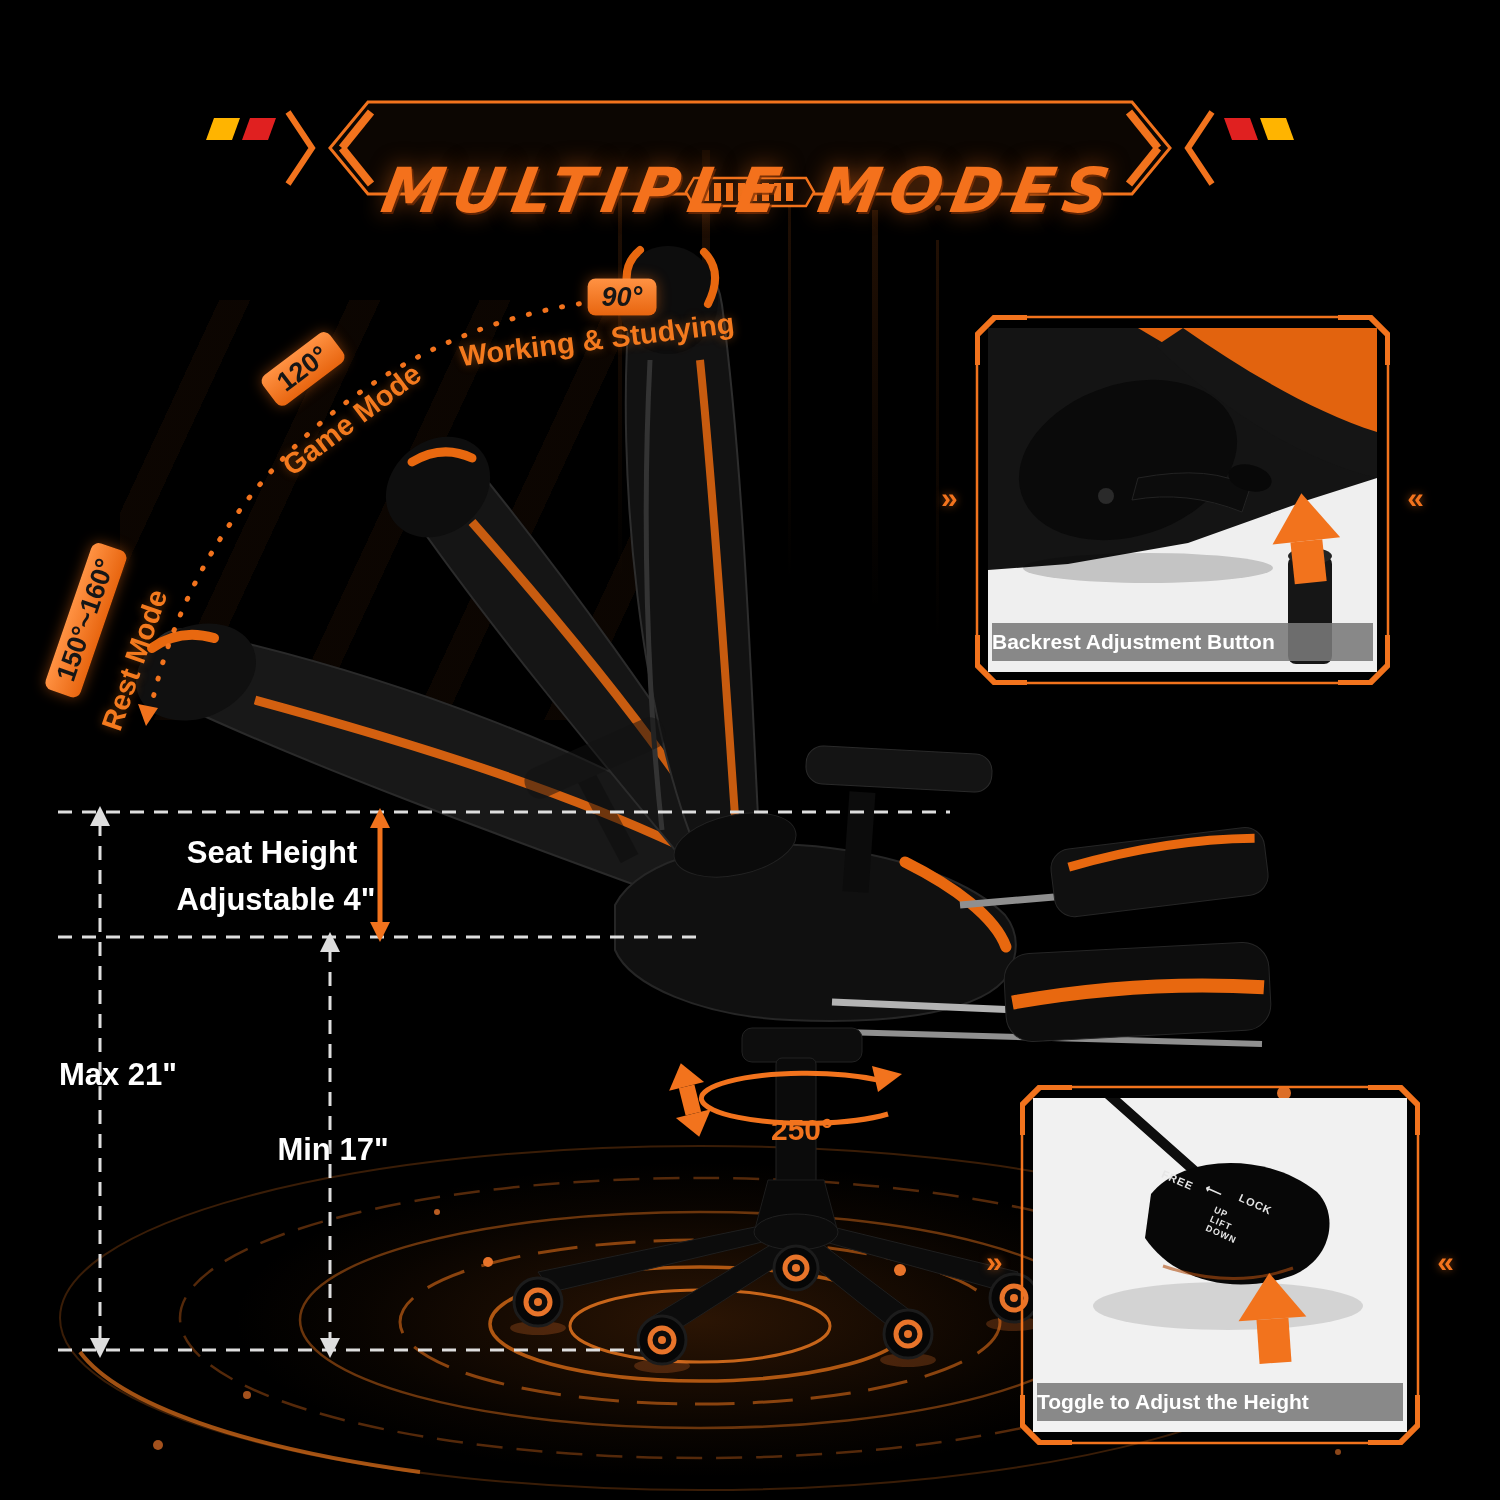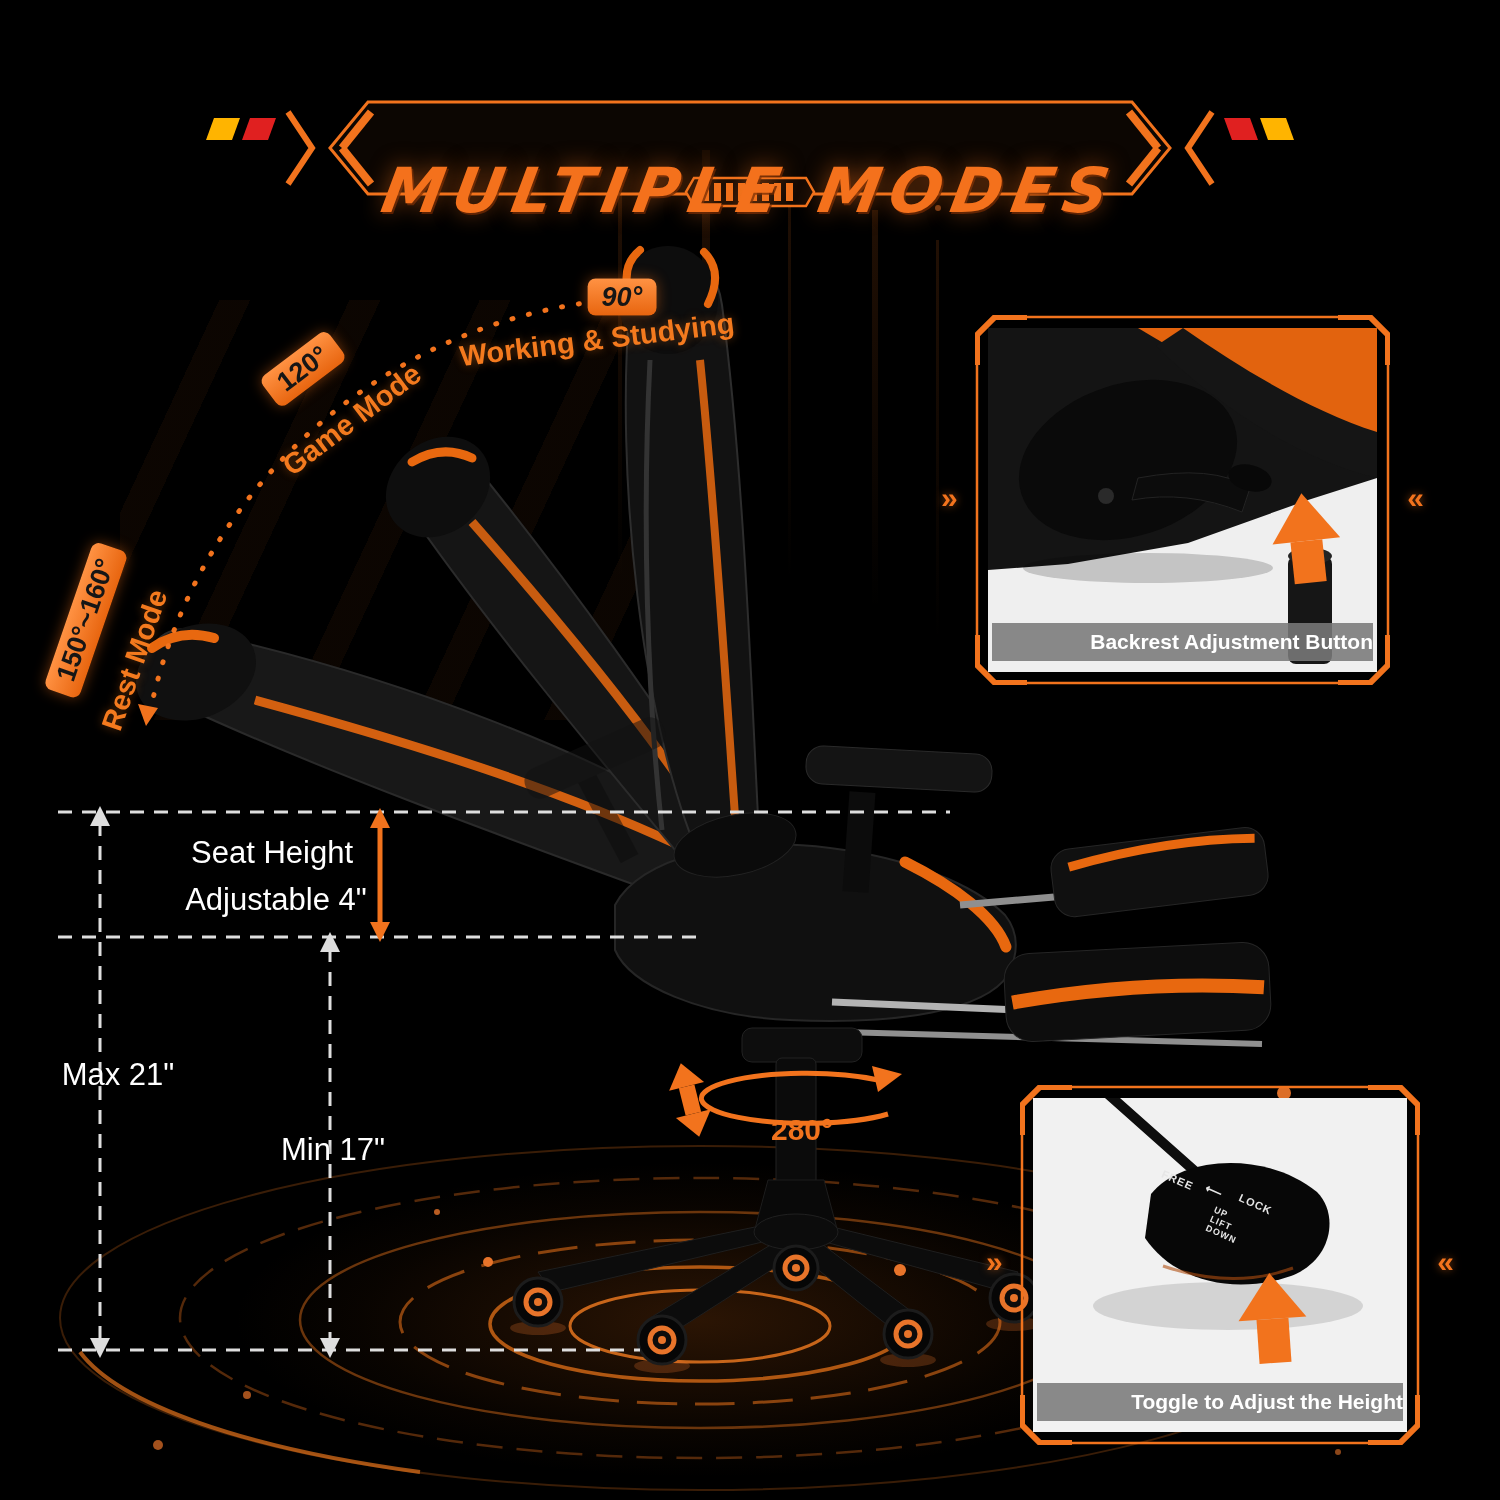--- a/index.html
+++ b/index.html
@@ -25,29 +25,29 @@
     text-shadow:0 0 22px rgba(244,113,28,.5), 2px 2px 0 rgba(90,30,0,.8);}
 
   
   .mode-angle{background:linear-gradient(#ff9243,#e8650f);color:#161616;font-weight:bold;
     font-size:27px;padding:3px 14px;border-radius:8px;white-space:nowrap;
     box-shadow:0 0 14px rgba(240,110,25,.45);}
   .mode-label{color:#f47a1e;font-weight:bold;font-size:29px;white-space:nowrap;
     text-shadow:0 0 10px rgba(244,122,30,.4);}
 
   
-  .measure{color:#fff;font-weight:normal;font-size:31px;white-space:nowrap;
+  .measure{color:#fff;font-weight:bold;font-size:31px;white-space:nowrap;
     text-shadow:0 1px 3px rgba(0,0,0,.8);}
   .swivel-txt{color:#f2731d;font-weight:bold;font-size:30px;white-space:nowrap;}
 
   
   .inset{position:absolute;}
   .inset .photo{position:absolute;left:13px;top:13px;right:13px;bottom:13px;overflow:hidden;}
   .caption-bar{position:absolute;left:4px;right:4px;bottom:11px;height:38px;
-    background:rgba(122,122,122,.88);display:flex;align-items:center;justify-content:flex-end;}
+    background:rgba(122,122,122,.88);display:flex;align-items:center;justify-content:flex-start;}
   .caption-txt{color:#fff;font-weight:bold;font-size:21px;white-space:nowrap;}
   .chev{position:absolute;color:#f2731d;font-weight:bold;font-size:30px;line-height:1;
     text-shadow:0 0 8px rgba(242,115,29,.6);}
 
   .lever-lbl{position:absolute;color:#e6e6e6;font-weight:bold;letter-spacing:1px;}
   .pre{white-space:pre-line;}
 </style>
 </head>
 <body>
 
@@ -273,21 +273,21 @@
   <div class="center mode-angle" style="left:303px;top:369px;transform:translate(-50%,-50%) rotate(-37deg);">120°</div>
   <div class="center mode-label" style="left:352px;top:420px;transform:translate(-50%,-50%) rotate(-37deg);">Game Mode</div>
 
   <div class="center mode-angle" style="left:86px;top:620px;transform:translate(-50%,-50%) rotate(-71deg);">150°~160°</div>
   <div class="center mode-label" style="left:135px;top:660px;transform:translate(-50%,-50%) rotate(-71deg);">Rest Mode</div>
 
   <div class="center measure" style="left:272px;top:853px;">Seat Height</div>
   <div class="center measure" style="left:276px;top:900px;">Adjustable 4"</div>
   <div class="center measure" style="left:118px;top:1075px;">Max 21"</div>
   <div class="center measure" style="left:333px;top:1150px;">Min 17"</div>
-  <div class="center swivel-txt" style="left:802px;top:1130px;">280°</div>
+  <div class="center swivel-txt" style="left:802px;top:1130px;">250°</div>
 
   <div class="inset" style="left:975px;top:315px;width:415px;height:370px;">
     <div class="photo" style="background:#efefef;">
       <svg width="389" height="344" viewBox="0 0 389 344">
         <polygon points="0,0 389,0 389,150 320,172 200,215 80,236 0,242" fill="#141414"></polygon>
         <path d="M150,0 L389,0 L389,132 C320,96 230,48 150,0 Z" fill="#e2630e"></path>
         <path d="M195,0 C258,44 326,84 389,104 L389,150 C300,128 222,70 168,18 Z" fill="#151515"></path>
         <ellipse cx="160" cy="240" rx="125" ry="15" fill="rgba(0,0,0,.18)"></ellipse>
         <ellipse cx="140" cy="132" rx="112" ry="76" fill="#0a0a0a" transform="rotate(-18 140 132)"></ellipse>
         <path d="M150,150 q 75,-14 112,10 l -8,24 q -55,-22 -110,-12 Z" fill="#0c0c0c" stroke="#232323"></path>

